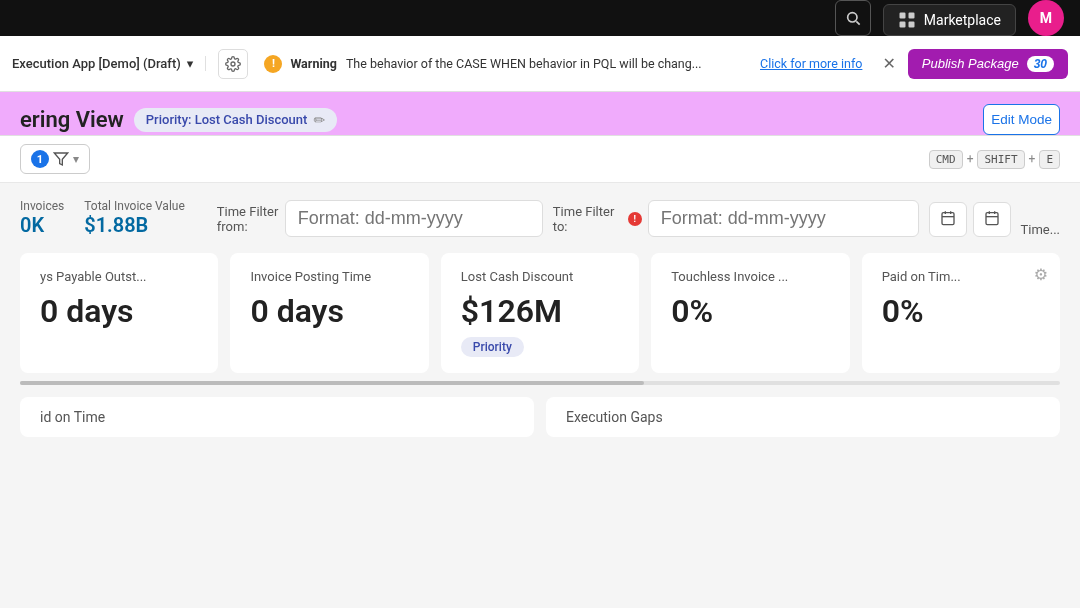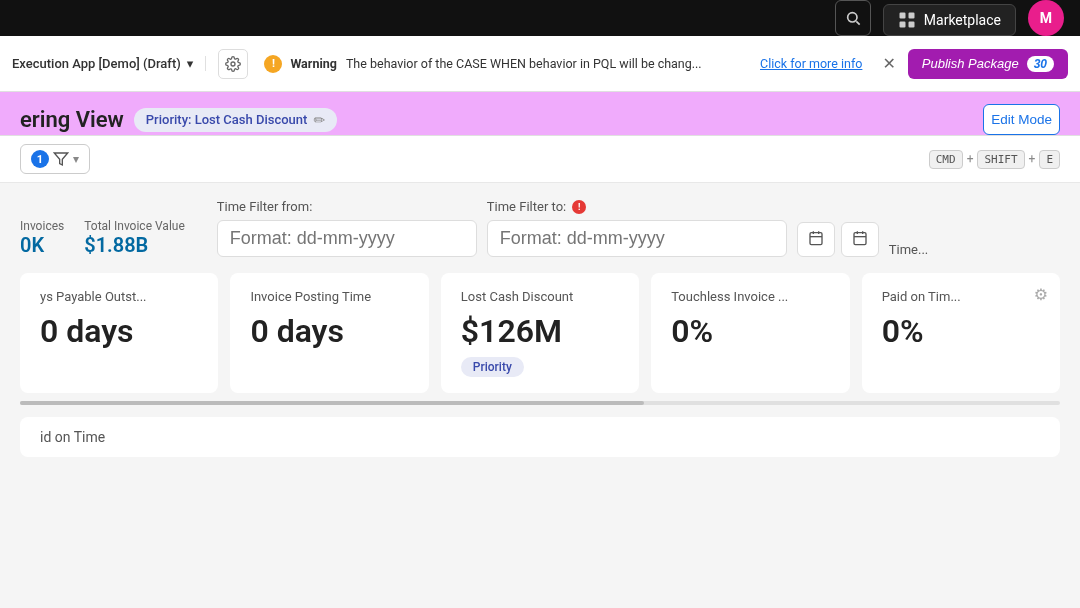--- a/index.html
+++ b/index.html
@@ -246,21 +246,21 @@
       font-size: 12px;
       color: #666;
     }
     .kpi-small-value {
       font-size: 20px;
       font-weight: 600;
       color: #0369a1;
     }
     .time-filter-group {
       display: flex;
-      flex-direction: column;
+      flex-direction: row;
       gap: 6px;
     }
     .time-filter-label {
       font-size: 13px;
       color: #555;
       display: flex;
       align-items: center;
       gap: 6px;
     }
     .time-filter-input {
@@ -548,14 +548,17 @@
   </div>
 
   <div class="scroll-indicator">
     <div class="scroll-thumb"></div>
   </div>
 
   <div class="bottom-labels">
     <div class="bottom-label-item">
       <span>id on Time</span>
     </div>
+    <div class="bottom-label-item">
+      <span>Execution Gaps</span>
+    </div>
   </div>
 </div>
 
 </body></html>

